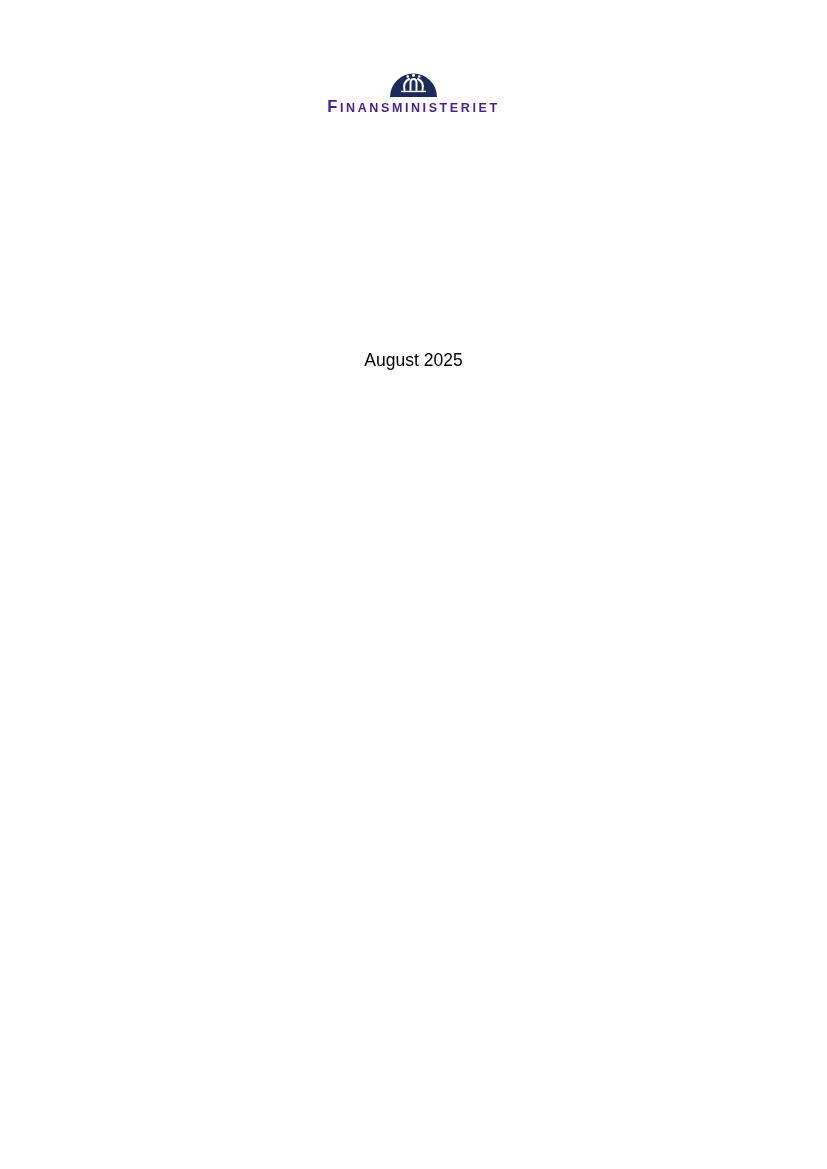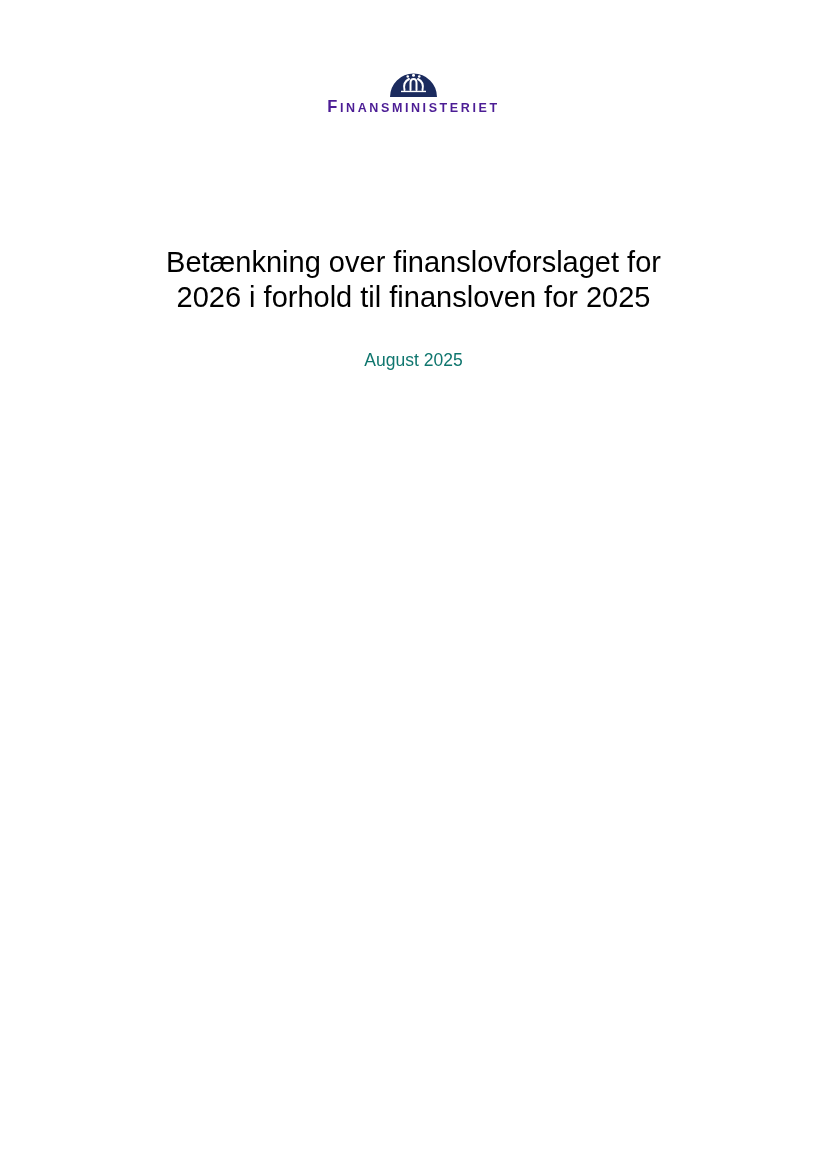--- a/index.html
+++ b/index.html
@@ -67,21 +67,21 @@
     white-space: nowrap;
   }
 
   
   .date-line {
     position: absolute;
     top: 350px;
     left: 0;
     width: 100%;
     text-align: center;
-    color: #0f766e;
+    color: #000000;
     font-family: "Liberation Sans", sans-serif;
     font-weight: 400;
     font-size: 17.5px;
     line-height: 21px;
   }
 </style>
 </head>
 <body>
 
 <div class="page">
@@ -97,20 +97,16 @@
       <path d="M 41 52 L 41 38 Q 41 30 47 30 Q 53 30 53 38 L 53 52" stroke="#ffffff" stroke-width="4" fill="none" stroke-linecap="round"></path>
       <path d="M 29 52 C 27 43 30 34 38 30" stroke="#ffffff" stroke-width="4" fill="none" stroke-linecap="round"></path>
       <path d="M 65 52 C 67 43 64 34 56 30" stroke="#ffffff" stroke-width="4" fill="none" stroke-linecap="round"></path>
       <circle cx="35.5" cy="25" r="2.6" fill="#ffffff"></circle>
       <circle cx="58.5" cy="25" r="2.6" fill="#ffffff"></circle>
       <rect x="22" y="53.5" width="50" height="2.8" fill="#ffffff"></rect>
     </svg>
     <span class="wordmark">FINANSMINISTERIET</span>
   </div>
 
-  <h1 class="title-block">
-    <span class="title-line">Betænkning over finanslovforslaget for</span>
-    <span class="title-line">2026 i forhold til finansloven for 2025</span>
-  </h1>
 
   <div class="date-line">August 2025</div>
 
 </div>
 
 </body></html>

